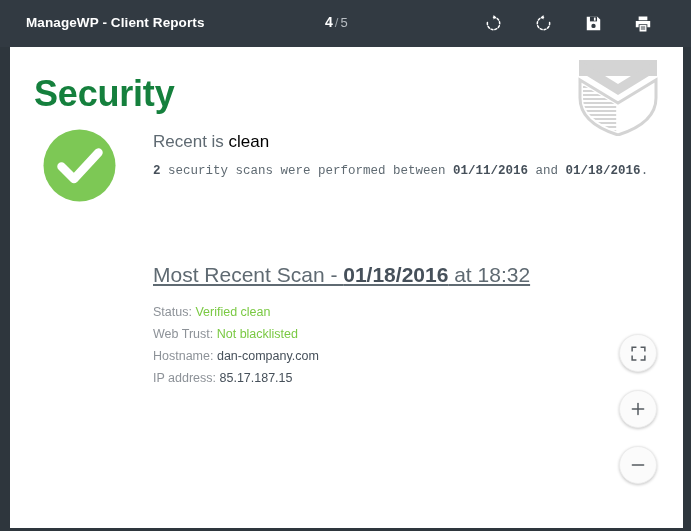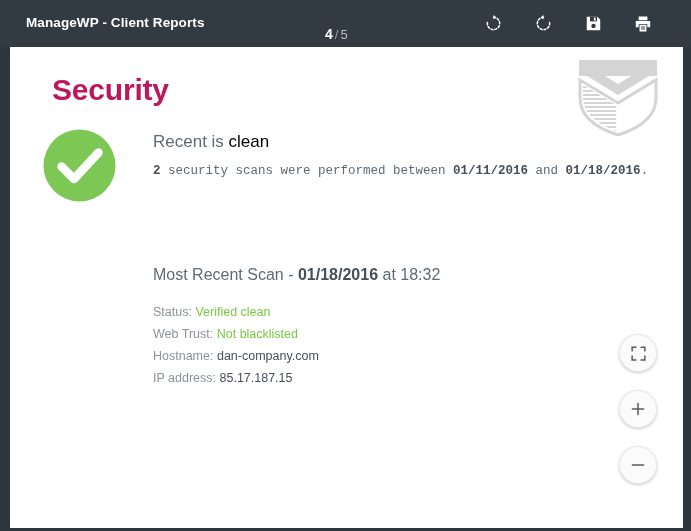--- a/index.html
+++ b/index.html
@@ -41,21 +41,21 @@
     color: #ffffff;
     font-size: 13.5px;
     font-weight: bold;
     letter-spacing: 0.1px;
     white-space: nowrap;
   }
 
   .page-indicator {
     position: absolute;
     left: 325px;
-    top: 26px;
+    top: 14px;
     color: #c8ccd0;
     font-size: 14px;
     white-space: nowrap;
   }
   .page-indicator .cur {
     color: #ffffff;
     font-weight: bold;
   }
   .page-indicator .sep {
     color: #9aa0a6;
@@ -96,25 +96,25 @@
     width: 674px;
     height: 482px;
     background: #ffffff;
     border-left: 1px solid #2e363d;
     border-bottom: 1px solid #2e363d;
     overflow: hidden;
   }
 
   .report-title {
     position: absolute;
-    left: 42px;
+    left: 24px;
     top: 26px;
-    font-size: 30px;
+    font-size: 36px;
     font-weight: bold;
-    color: #be185d;
+    color: #15803d;
     letter-spacing: -0.2px;
   }
 
   
   .shield-logo {
     position: absolute;
     right: 23px;
     top: 11px;
     width: 84px;
     height: 78px;
@@ -165,24 +165,25 @@
 
   
   .scan-block {
     position: absolute;
     left: 143px;
     top: 217px;
     width: 460px;
   }
 
   .scan-heading {
-    font-size: 16px;
+    font-size: 21px;
     color: #5f6a72;
     line-height: 22px;
     white-space: nowrap;
+    text-decoration: underline;
   }
   .scan-heading b {
     color: #46505a;
     font-weight: bold;
   }
 
   .scan-rows {
     margin-top: 15px;
   }
   .scan-row {

